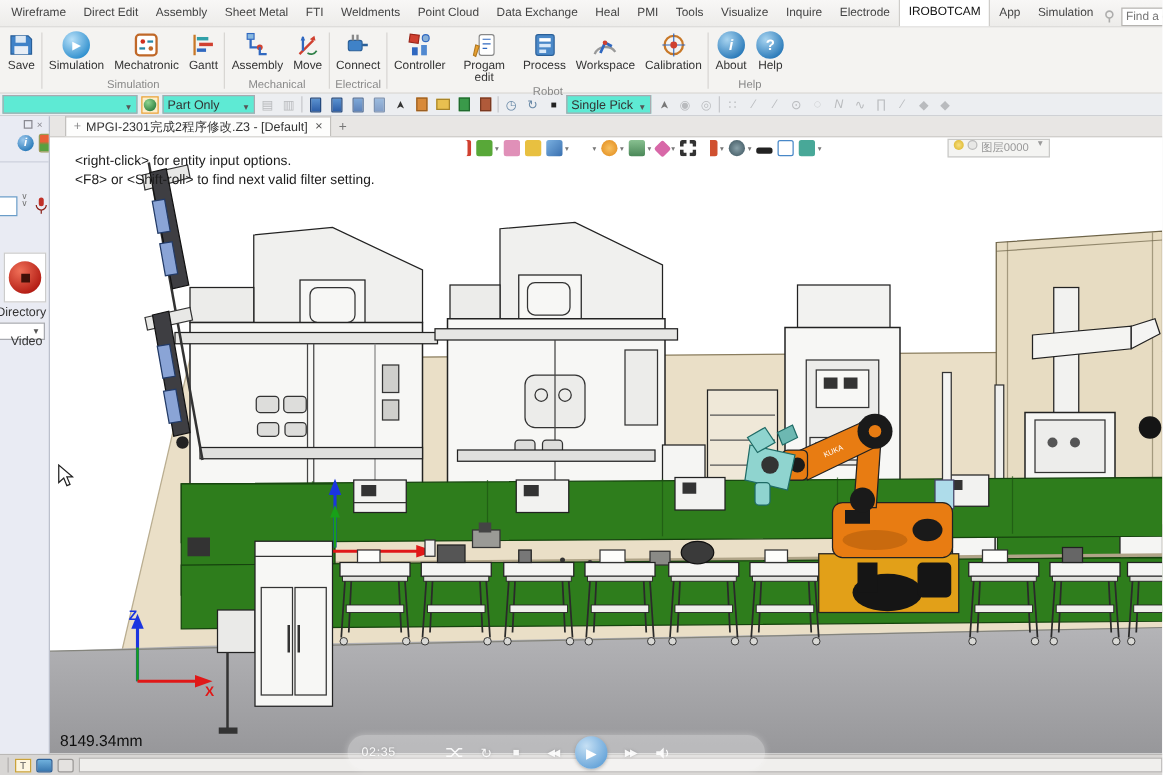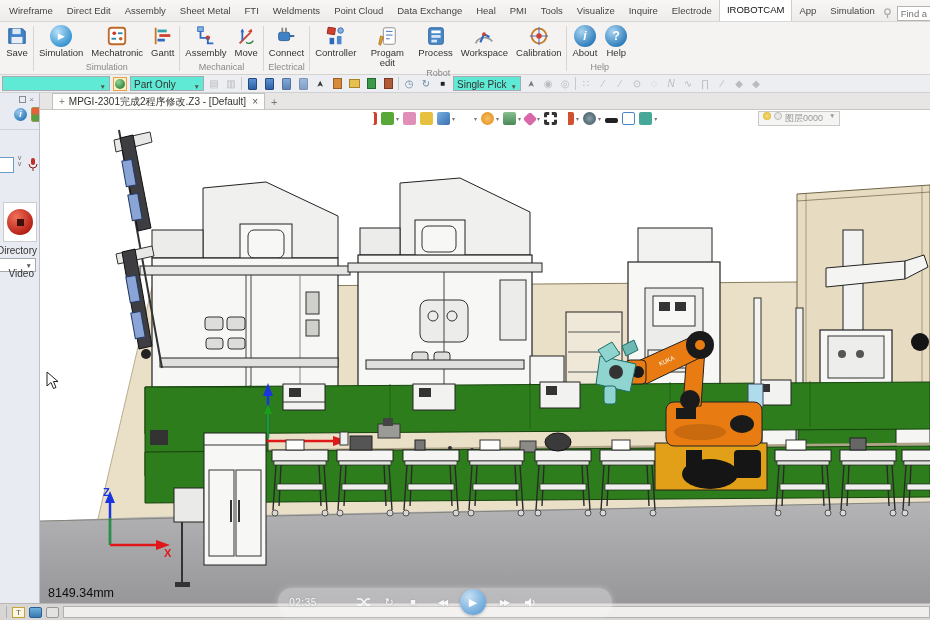--- a/index.html
+++ b/index.html
@@ -423,20 +423,24 @@
           <span class="vpi" style="background:#48a898"></span>
             <span class="vcaret">▾</span>
         </div>
         <div class="layerchip">
           <span class="bulb" style="background:radial-gradient(#f8e080,#d8b020)"></span>
           <span class="bulb" style="background:#e8e8e6;border:1px solid #bbb"></span>
           <span class="txt">图层0000</span>
           <span class="caret" style="color:#999">▼</span>
         </div>
 
+        <div class="hint">
+          <div>&lt;right-click&gt; for entity input options.</div>
+          <div>&lt;F8&gt; or &lt;Shift-roll&gt; to find next valid filter setting.</div>
+        </div>
 
         <svg class="scene" viewBox="40 110 890 493" preserveAspectRatio="none">
           <defs>
             <g id="cart">
               <rect x="0" y="10" width="56" height="11" fill="#f5f5f3" stroke="#222"></rect>
               <rect x="2" y="21" width="52" height="4" fill="#e2e2de" stroke="#222" stroke-width="0.7"></rect>
               <path d="M4 25L1 70M52 25L55 70M9 25L7 66M47 25L49 66" stroke="#2a2a2a" stroke-width="1.4" fill="none"></path>
               <rect x="5" y="44" width="46" height="6" fill="#efefec" stroke="#222" stroke-width="0.7"></rect>
               <circle cx="3" cy="73" r="3" fill="#d8d8d5" stroke="#222" stroke-width="0.7"></circle>
               <circle cx="53" cy="73" r="3" fill="#d8d8d5" stroke="#222" stroke-width="0.7"></circle>

